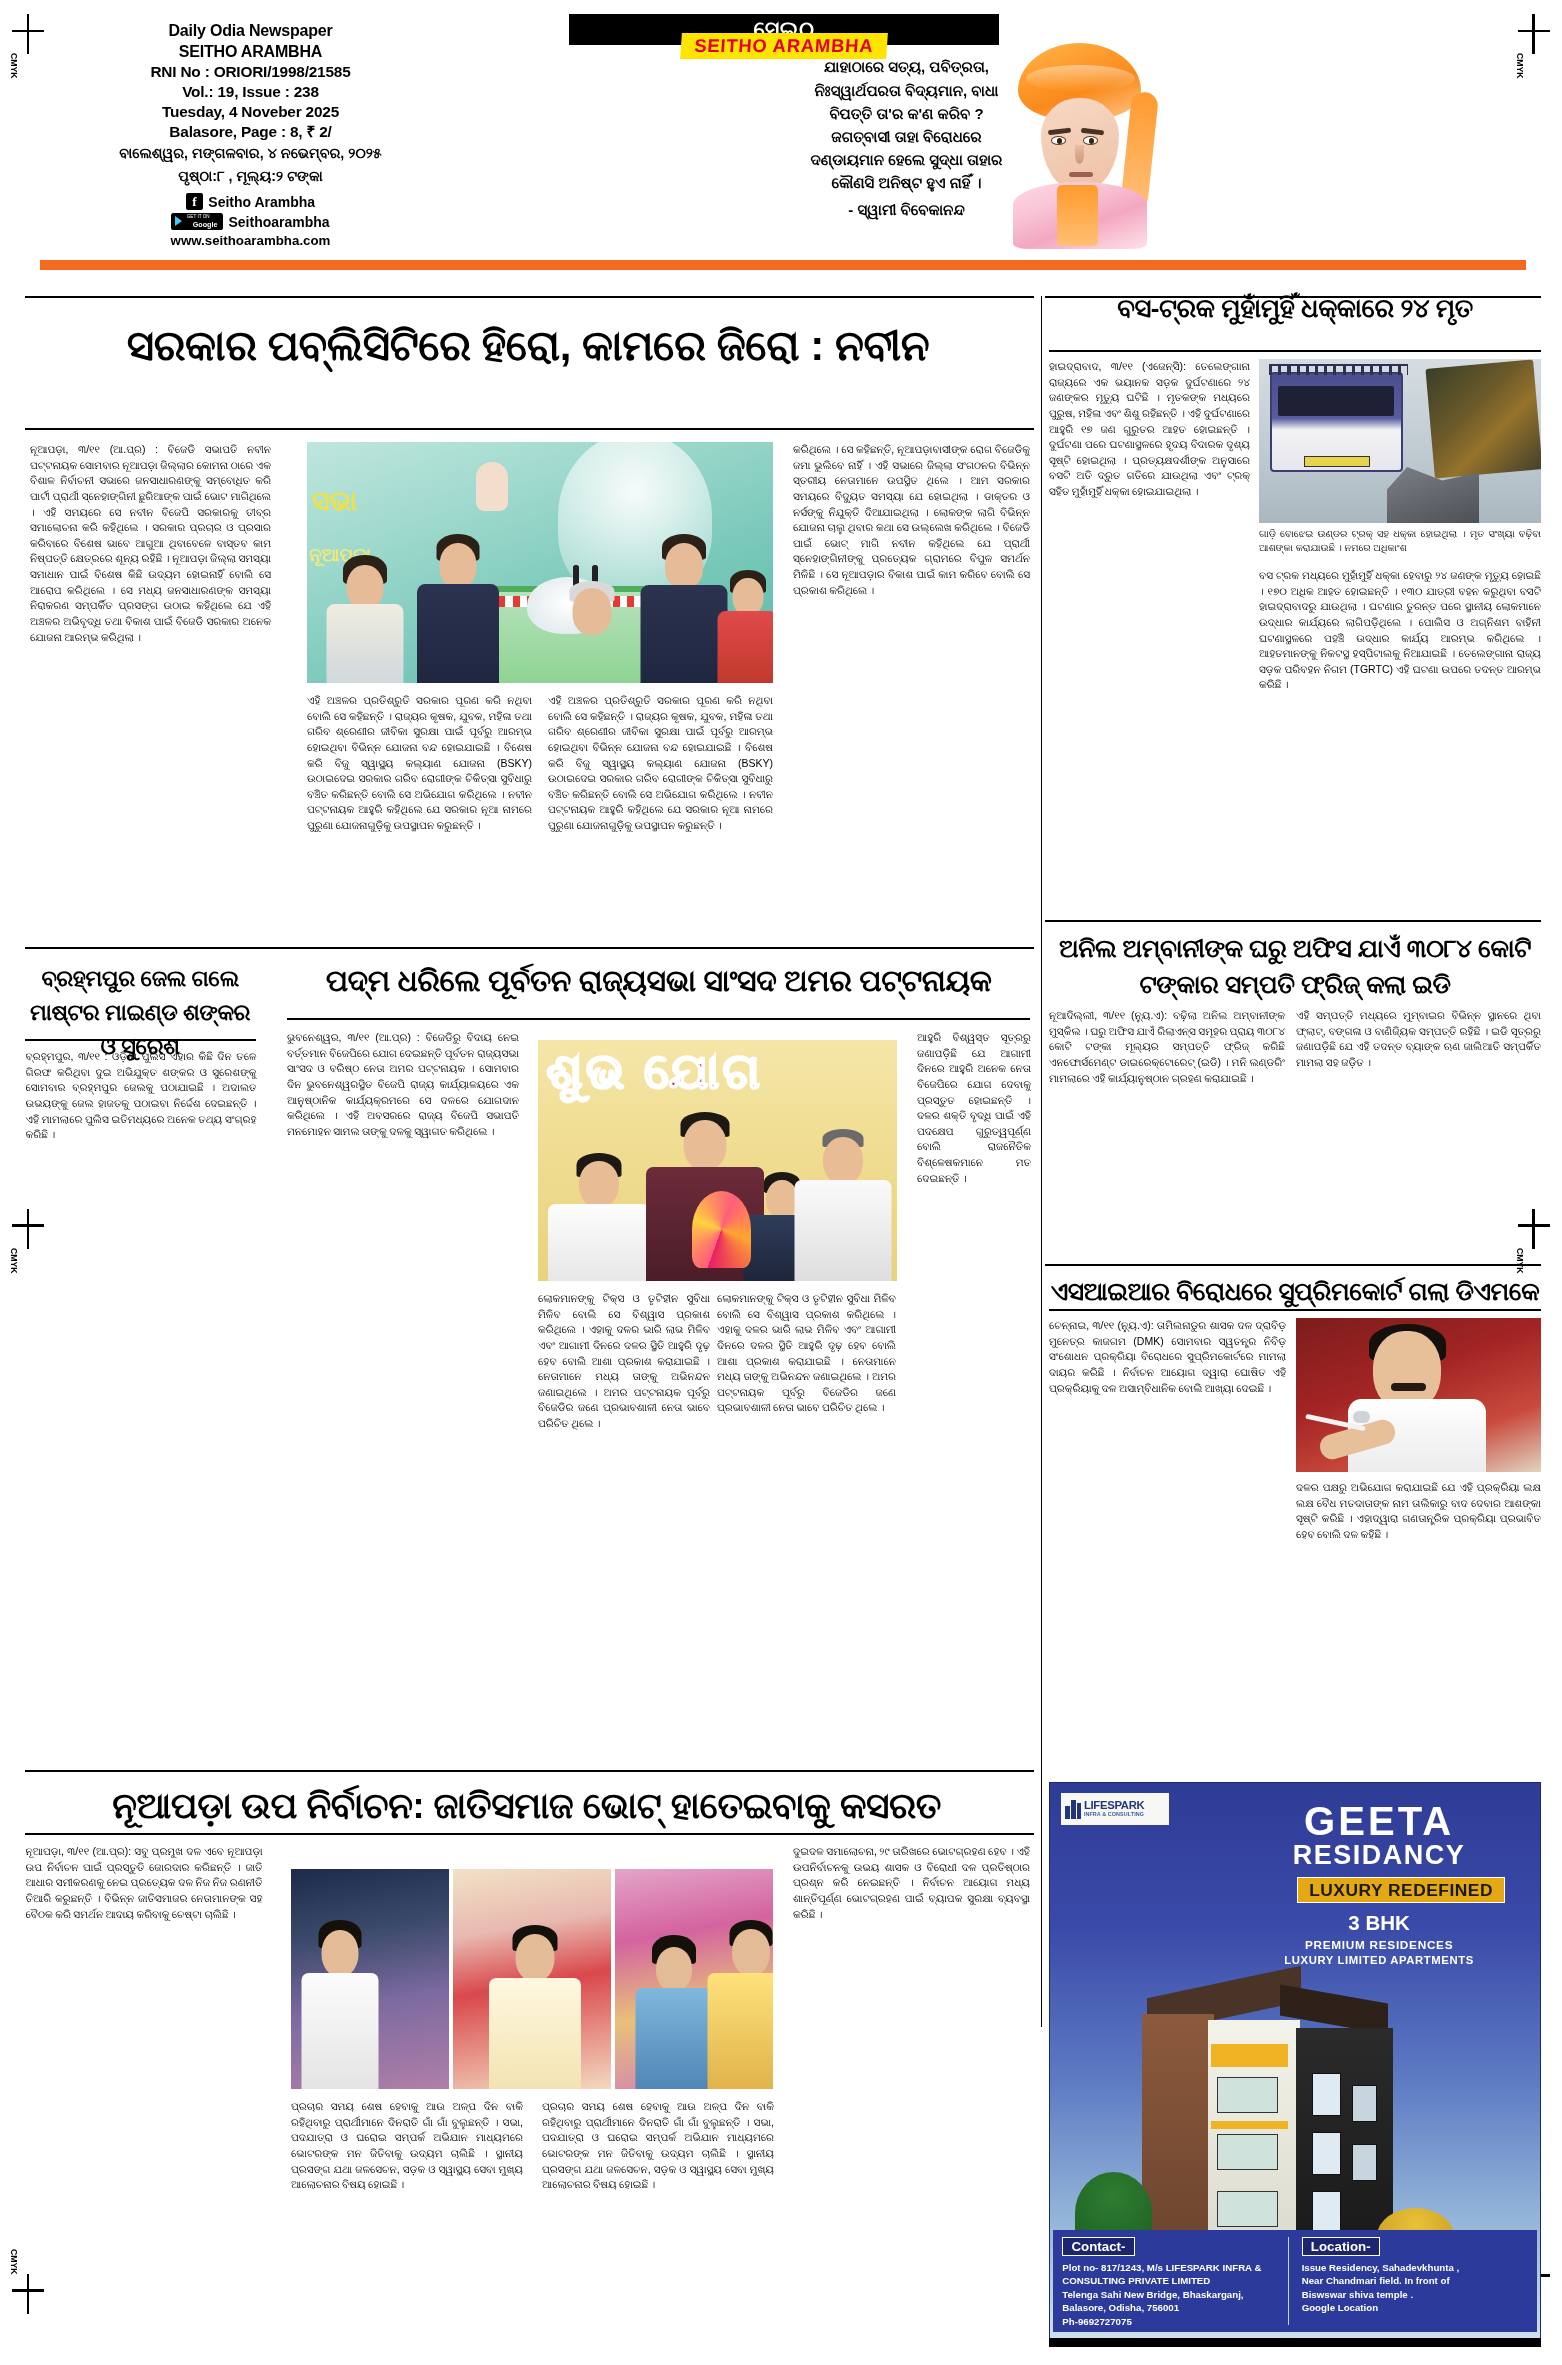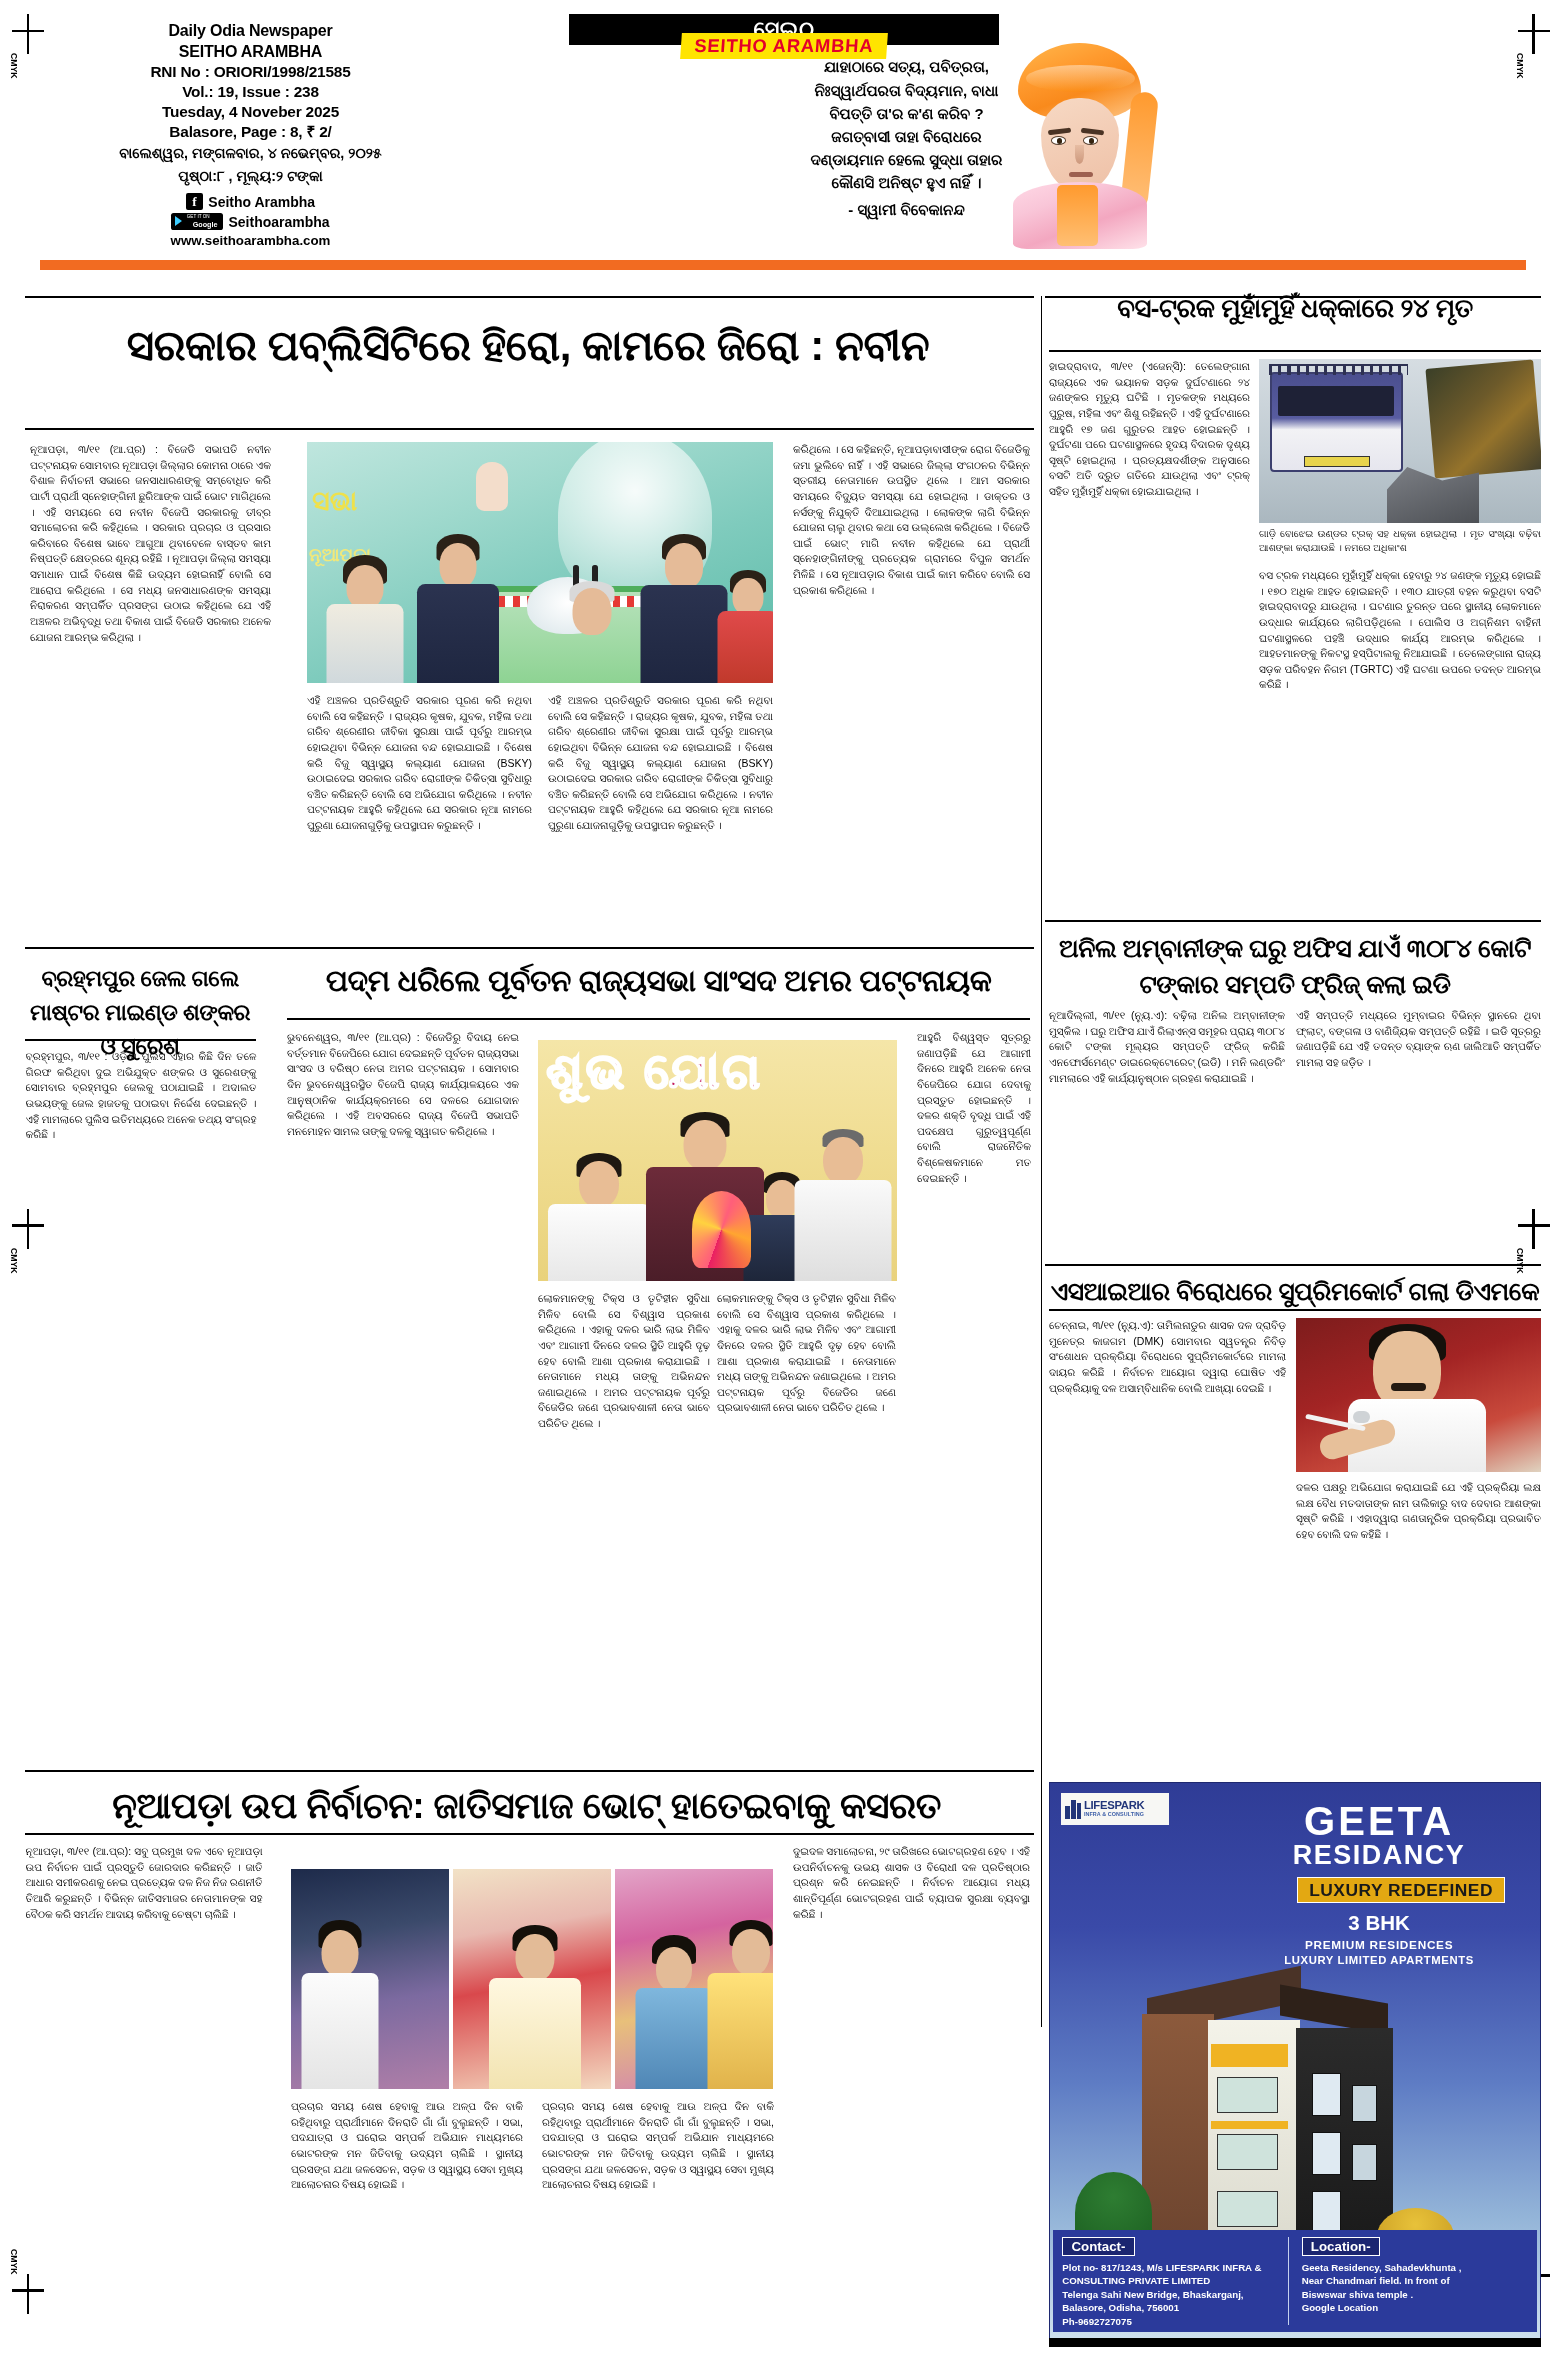--- a/index.html
+++ b/index.html
@@ -544,21 +544,21 @@
       <div class="c">
         <div class="hd">Contact-</div>
         <div class="ln">Plot no- 817/1243, M/s LIFESPARK INFRA &amp;</div>
         <div class="ln">CONSULTING PRIVATE LIMITED</div>
         <div class="ln">Telenga Sahi New Bridge, Bhaskarganj,</div>
         <div class="ln">Balasore, Odisha, 756001</div>
         <div class="ln">Ph-9692727075</div>
       </div>
       <div class="c">
         <div class="hd">Location-</div>
-        <div class="ln">Geeta Residency, Sahadevkhunta ,</div>
+        <div class="ln">Issue Residency, Sahadevkhunta ,</div>
         <div class="ln">Near Chandmari field. In front of</div>
         <div class="ln">Biswswar shiva temple .</div>
         <div class="ln">Google Location</div>
       </div>
     </div>
   </div>
 
   <div class="black-bar"></div>
 
 </div>

